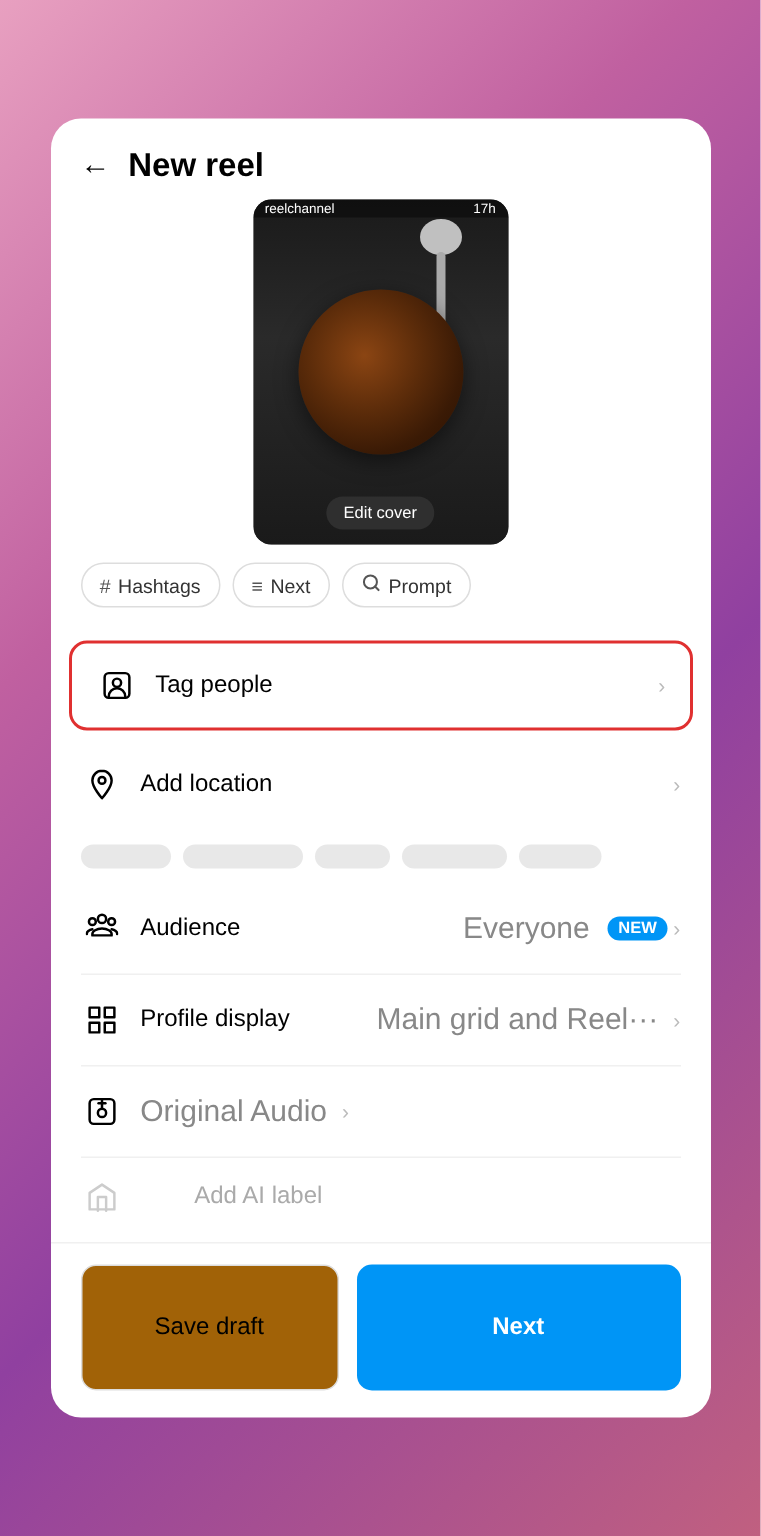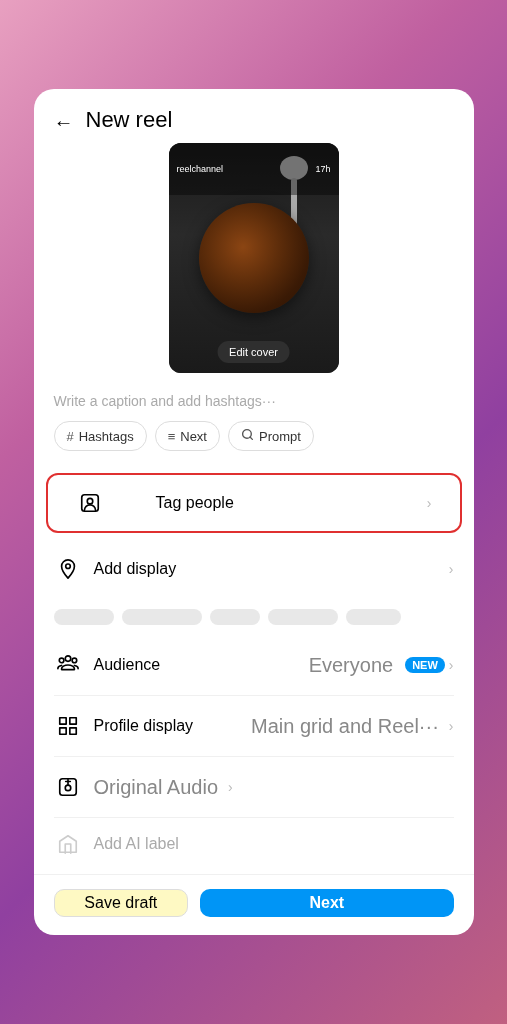--- a/index.html
+++ b/index.html
@@ -28,21 +28,21 @@
       gap: 12px;
     }
     .back-arrow {
       font-size: 20px;
       cursor: pointer;
       color: #000;
       font-weight: 300;
     }
     .header-title {
       font-size: 22px;
-      font-weight: 400;
+      font-weight: 700;
       color: #000;
     }
     .video-preview-container {
       display: flex;
       justify-content: center;
       padding: 0 20px 12px;
     }
     .video-preview {
       width: 170px;
       height: 230px;
@@ -75,21 +75,21 @@
       right: 20px;
       width: 50px;
       height: 80px;
     }
     .top-bar-overlay {
       position: absolute;
       top: 0;
       left: 0;
       right: 0;
       background: rgba(0,0,0,0.4);
-      padding: 21px 8px;
+      padding: 1px 8px;
       display: flex;
       align-items: center;
       justify-content: space-between;
     }
     .channel-name {
       color: #fff;
       font-size: 9px;
       font-weight: 500;
     }
     .time-ago {
@@ -142,22 +142,21 @@
       display: flex;
       align-items: center;
       padding: 16px 20px;
       cursor: pointer;
       position: relative;
     }
     .list-item.highlighted {
       border: 2px solid #e03030;
       border-radius: 12px;
       margin: 6px 12px;
-      padding: 14px 28px;
-      gap: 40px;
+      padding: 14px 16px;
     }
     .item-icon {
       width: 28px;
       height: 28px;
       display: flex;
       align-items: center;
       justify-content: center;
       margin-right: 12px;
       flex-shrink: 0;
     }
@@ -198,24 +197,24 @@
     }
     .bottom-footer {
       display: flex;
       gap: 12px;
       padding: 14px 20px 18px;
       margin-top: 4px;
       border-top: 1px solid #f0f0f0;
     }
     .save-draft-btn {
       flex: 1;
-      padding: 4px;
+      padding: 32px;
       border: 1px solid #ddd;
       border-radius: 10px;
-      background: #fef9c3;
+      background: #a16207;
       font-size: 16px;
       font-weight: 500;
       color: #000;
       cursor: pointer;
     }
     .next-btn {
       flex: 2;
       padding: 2px;
       border: none;
       border-radius: 10px;
@@ -227,20 +226,21 @@
     }
     .icon-svg {
       width: 22px;
       height: 22px;
     }
     .partial-item {
       display: flex;
       align-items: center;
       padding: 12px 20px;
       overflow: hidden;
+      gap: 36px;
     }
     .partial-label {
       font-size: 16px;
       color: #aaa;
     }
   </style>
 </head>
 <body>
 
 <div class="card">
@@ -262,21 +262,20 @@
         <div class="food-visual"></div>
       </div>
       <div class="top-bar-overlay">
         <span class="channel-name">reelchannel</span>
         <span class="time-ago">17h</span>
       </div>
       <div class="edit-cover-btn">Edit cover</div>
     </div>
   </div>
 
-  <div class="caption-area">Write a caption and add hashtags···</div>
 
   <div class="pills-row">
     <div class="pill">
       <span class="pill-icon">#</span>
       <span>Hashtags</span>
     </div>
     <div class="pill">
       <span class="pill-icon">≡</span>
       <span>Next</span>
     </div>
@@ -303,21 +302,21 @@
     <span class="chevron">›</span>
   </div>
 
   <div class="list-item">
     <div class="item-icon">
       <svg class="icon-svg" viewBox="0 0 24 24" fill="none" stroke="#000" stroke-width="1.8" stroke-linecap="round" stroke-linejoin="round">
         <path d="M12 2C8.13 2 5 5.13 5 9c0 5.25 7 13 7 13s7-7.75 7-13c0-3.87-3.13-7-7-7z"></path>
         <circle cx="12" cy="9" r="2.5"></circle>
       </svg>
     </div>
-    <span class="item-label">Add display</span>
+    <span class="item-label">Add location</span>
     <span class="chevron">›</span>
   </div>
 
   <div class="blurred-row">
     <div class="blur-pill" style="width:60px;"></div>
     <div class="blur-pill" style="width:80px;"></div>
     <div class="blur-pill" style="width:50px;"></div>
     <div class="blur-pill" style="width:70px;"></div>
     <div class="blur-pill" style="width:55px;"></div>
   </div>

